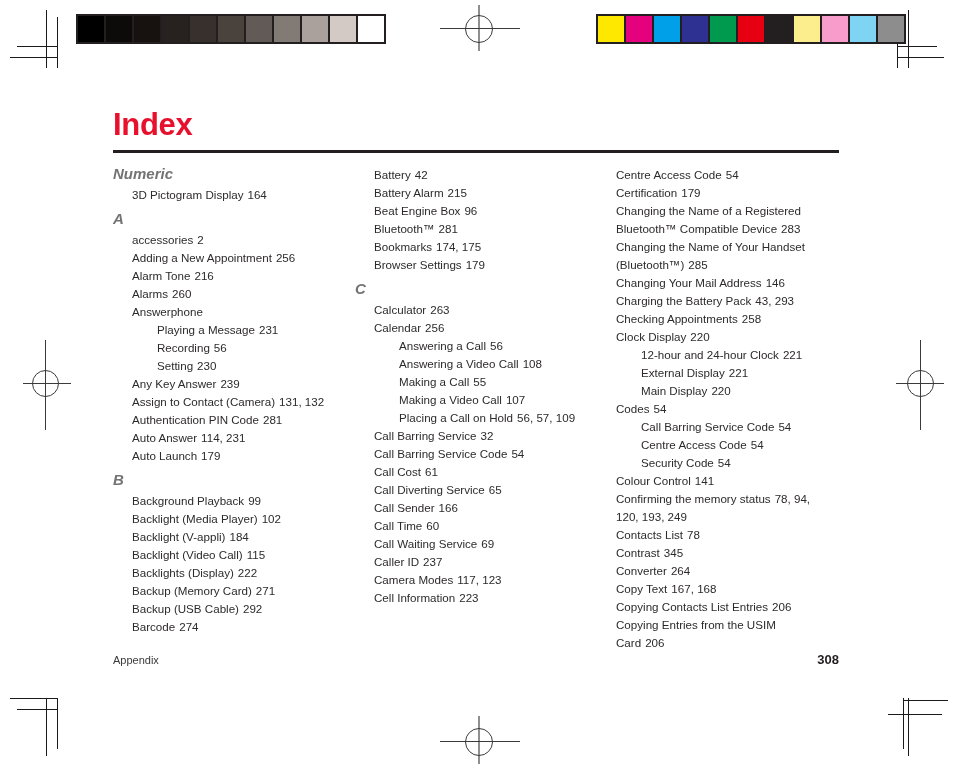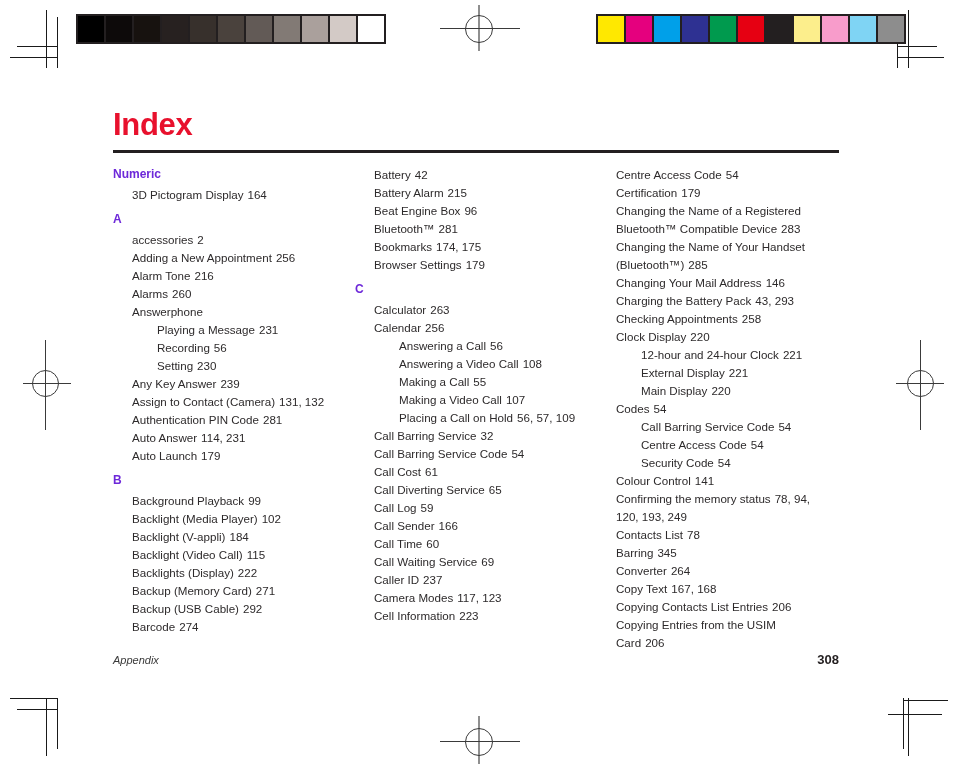--- a/index.html
+++ b/index.html
@@ -74,25 +74,26 @@
     display: flex;
     gap: 0px;
   }
   .col {
     width: 242px;
     box-sizing: border-box;
     padding-right: 12px;
   }
 
   .letter {
-    font-size: 12px;
+    font-size: 15px;
     font-weight: bold;
-    color: #6d28d9;
+    color: #737373;
     margin: 7px 0 4px 0;
     line-height: 16px;
+    font-style: italic;
   }
   .col > .letter:first-child { margin-top: 0; }
 
   ul.entries {
     list-style: none;
     margin: 0;
     padding: 0;
   }
   ul.entries li {
     font-size: 11.6px;
@@ -113,21 +114,20 @@
     position: absolute;
     left: 113px;
     top: 652px;
     width: 726px;
     display: flex;
     align-items: baseline;
     justify-content: space-between;
   }
   .footer-left {
     font-size: 11px;
-    font-style: italic;
     color: #3a3a3a;
   }
   .footer-right {
     font-size: 13px;
     font-weight: bold;
     color: #231f20;
   }
 </style>
 </head>
 <body>
@@ -256,21 +256,20 @@
           <li><span>Calendar</span><span class="pg">256</span></li>
           <li class="sub"><span>Answering a Call</span><span class="pg">56</span></li>
           <li class="sub"><span>Answering a Video Call</span><span class="pg">108</span></li>
           <li class="sub"><span>Making a Call</span><span class="pg">55</span></li>
           <li class="sub"><span>Making a Video Call</span><span class="pg">107</span></li>
           <li class="sub"><span>Placing a Call on Hold</span><span class="pg">56, 57, 109</span></li>
           <li><span>Call Barring Service</span><span class="pg">32</span></li>
           <li><span>Call Barring Service Code</span><span class="pg">54</span></li>
           <li><span>Call Cost</span><span class="pg">61</span></li>
           <li><span>Call Diverting Service</span><span class="pg">65</span></li>
-          <li><span>Call Log</span><span class="pg">59</span></li>
           <li><span>Call Sender</span><span class="pg">166</span></li>
           <li><span>Call Time</span><span class="pg">60</span></li>
           <li><span>Call Waiting Service</span><span class="pg">69</span></li>
           <li><span>Caller ID</span><span class="pg">237</span></li>
           <li><span>Camera Modes</span><span class="pg">117, 123</span></li>
           <li><span>Cell Information</span><span class="pg">223</span></li>
         </ul>
       </div>
       <div class="col">
         <ul class="entries">
@@ -285,21 +284,21 @@
           <li class="sub"><span>12-hour and 24-hour Clock</span><span class="pg">221</span></li>
           <li class="sub"><span>External Display</span><span class="pg">221</span></li>
           <li class="sub"><span>Main Display</span><span class="pg">220</span></li>
           <li><span>Codes</span><span class="pg">54</span></li>
           <li class="sub"><span>Call Barring Service Code</span><span class="pg">54</span></li>
           <li class="sub"><span>Centre Access Code</span><span class="pg">54</span></li>
           <li class="sub"><span>Security Code</span><span class="pg">54</span></li>
           <li><span>Colour Control</span><span class="pg">141</span></li>
           <li><span>Confirming the memory status</span><span class="pg">78, 94, 120, 193, 249</span></li>
           <li><span>Contacts List</span><span class="pg">78</span></li>
-          <li><span>Barring</span><span class="pg">345</span></li>
+          <li><span>Contrast</span><span class="pg">345</span></li>
           <li><span>Converter</span><span class="pg">264</span></li>
           <li><span>Copy Text</span><span class="pg">167, 168</span></li>
           <li><span>Copying Contacts List Entries</span><span class="pg">206</span></li>
           <li><span>Copying Entries from the USIM Card</span><span class="pg">206</span></li>
         </ul>
       </div>
     </div>
 </div>
 
 <div class="footer">

